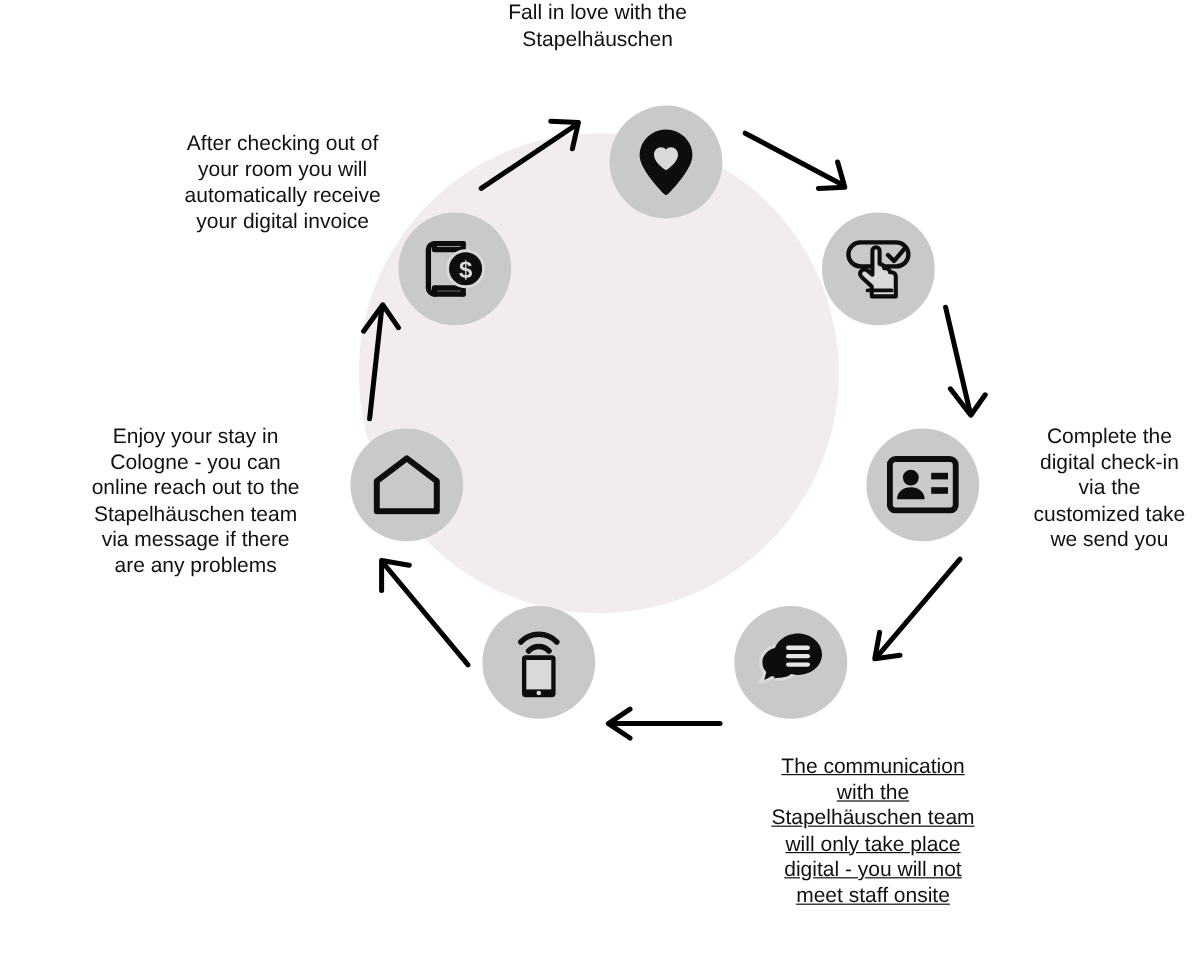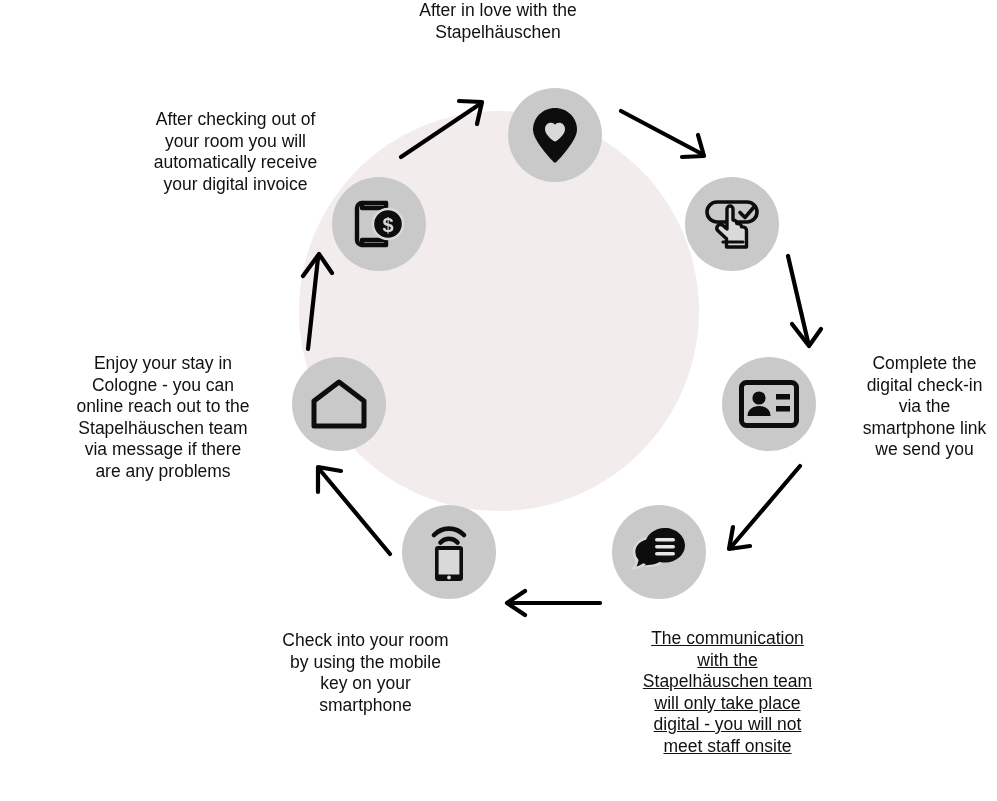--- a/index.html
+++ b/index.html
@@ -165,41 +165,37 @@
     <span>
       <svg width="58" height="54" viewBox="0 0 58 54">
         <path d="M36 6H12a5 5 0 0 0-5 5v32a5 5 0 0 0 5 5h24" fill="none" stroke="#0d0d0d" stroke-width="4.4" stroke-linecap="round"></path>
         <path d="M36 6v5H12V6M36 48v-5H12v5" fill="none" stroke="#0d0d0d" stroke-width="4.4" stroke-linecap="round" stroke-linejoin="round"></path>
         <circle cx="38" cy="27" r="15" fill="#0d0d0d" stroke="#d9d9d9" stroke-width="2.4"></circle>
         <text x="38" y="35" font-family="'Liberation Sans', sans-serif" font-size="20" font-weight="bold" fill="#d9d9d9" text-anchor="middle">$</text>
       </svg>
     </span>
   </div>
 
-  <div class="label" style="left:403px;top:0px;width:190px;">After in love with the
+  <div class="label" style="left:403px;top:0px;width:190px;">Fall in love with the
 Stapelhäuschen</div>
 
 
   <div class="label" style="left:852px;top:353px;width:145px;">Complete the
 digital check-in
 via the
-smartphone link
+customized take
 we send you</div>
 
   <div class="label" style="left:625px;top:628px;width:205px;text-decoration:underline;">The communication
 with the
 Stapelhäuschen team
 will only take place
 digital - you will not
 meet staff onsite</div>
 
-  <div class="label" style="left:268px;top:630px;width:195px;">Check into your room
-by using the mobile
-key on your
-smartphone</div>
 
   <div class="label" style="left:63px;top:353px;width:200px;">Enjoy your stay in
 Cologne - you can
 online reach out to the
 Stapelhäuschen team
 via message if there
 are any problems</div>
 
   <div class="label" style="left:138px;top:109px;width:195px;">After checking out of
 your room you will

